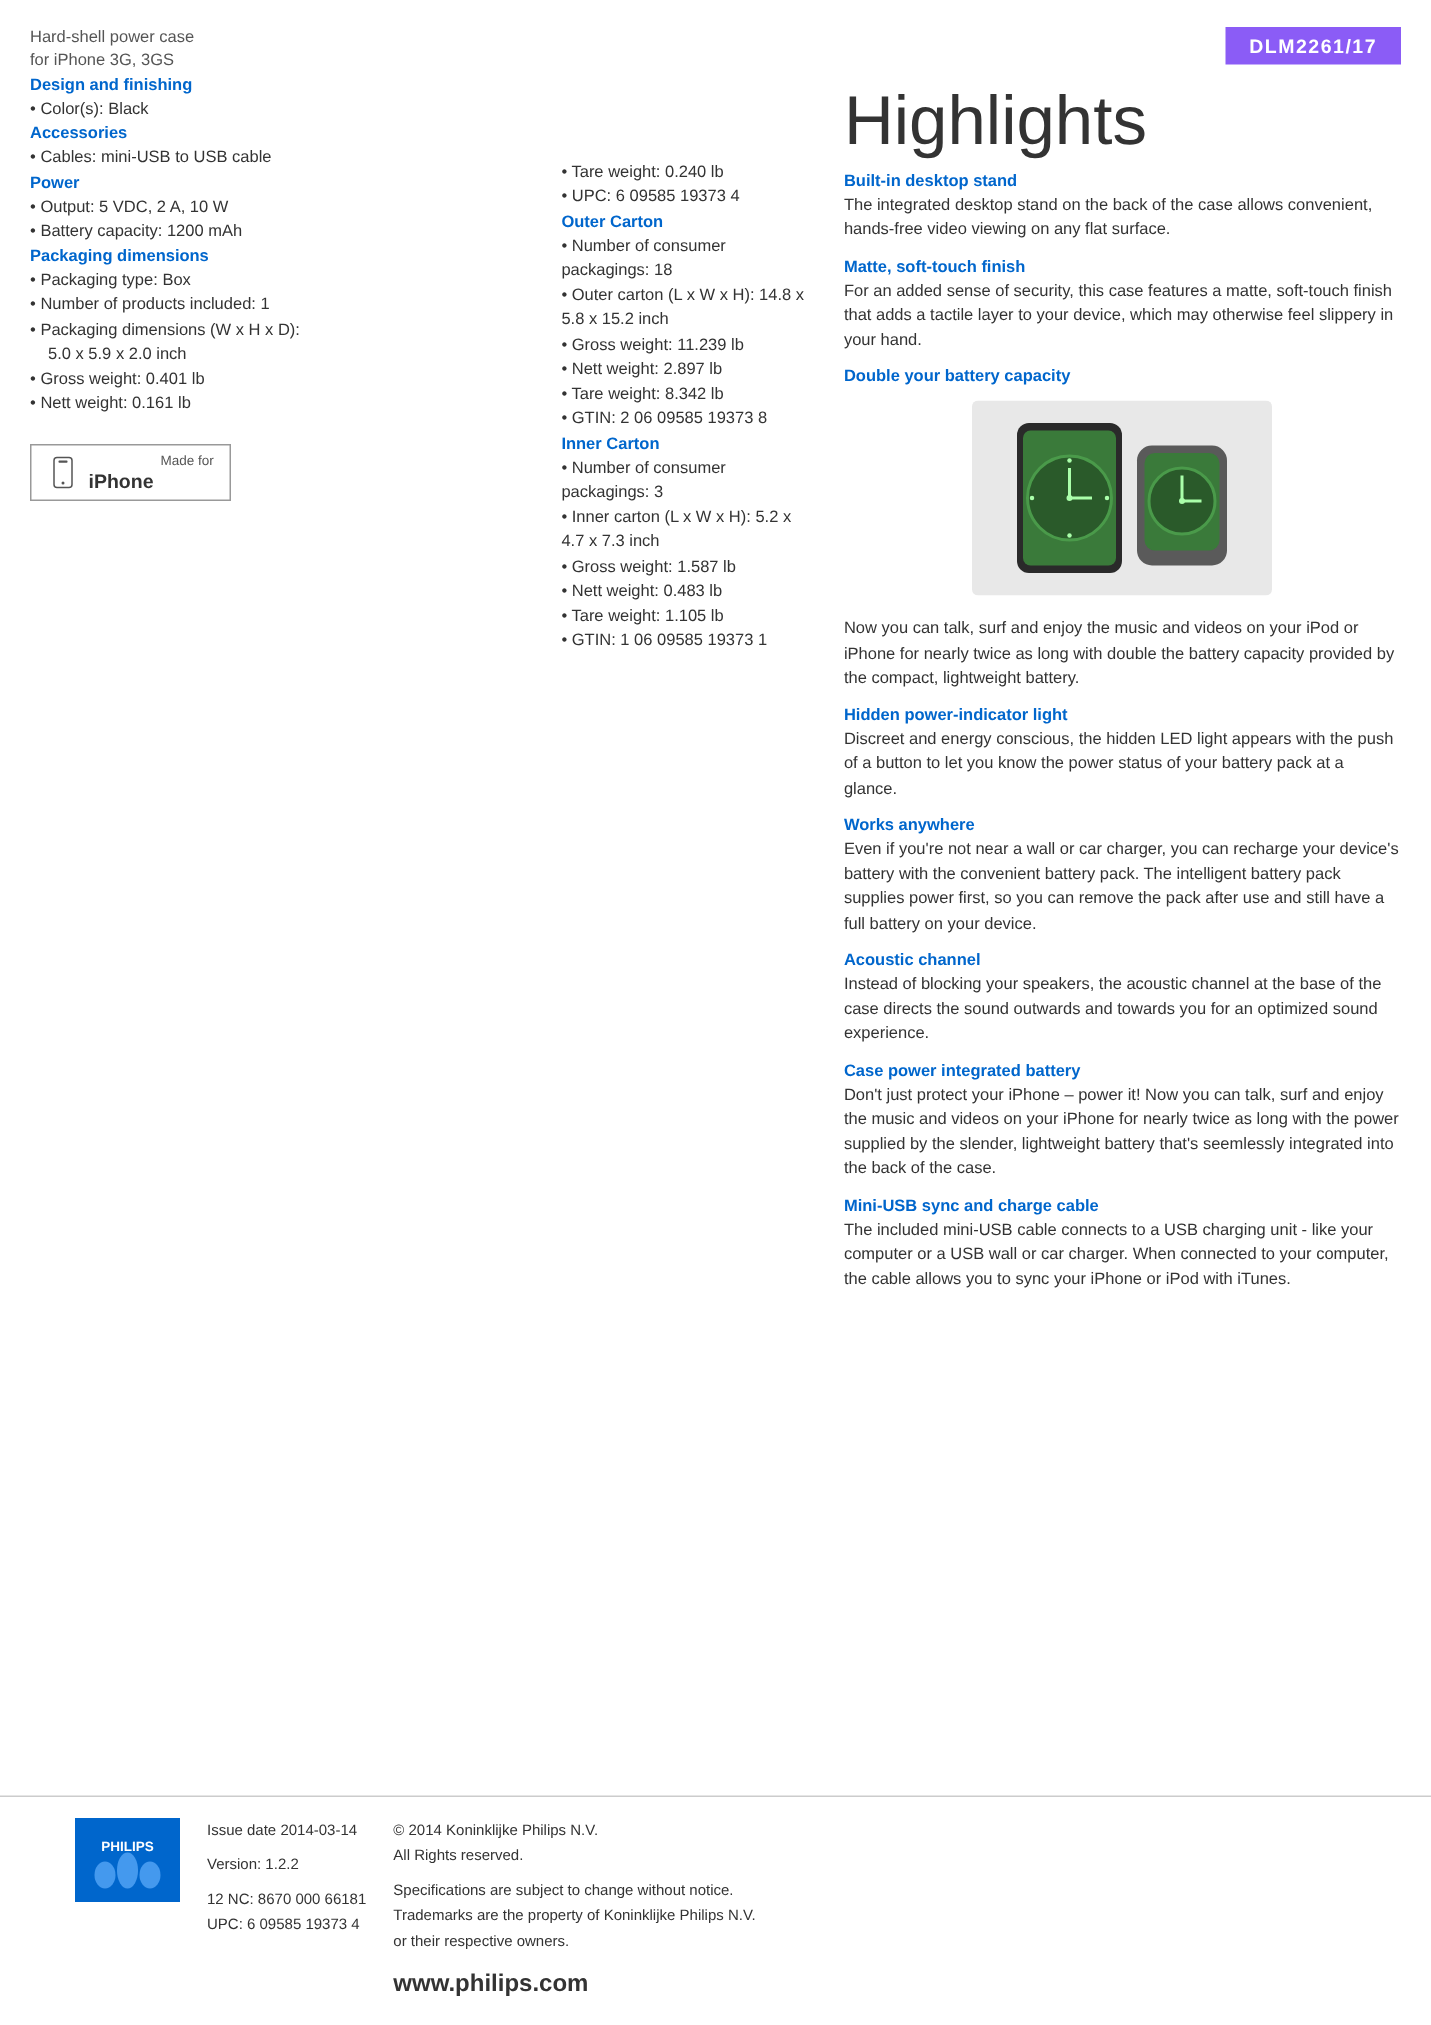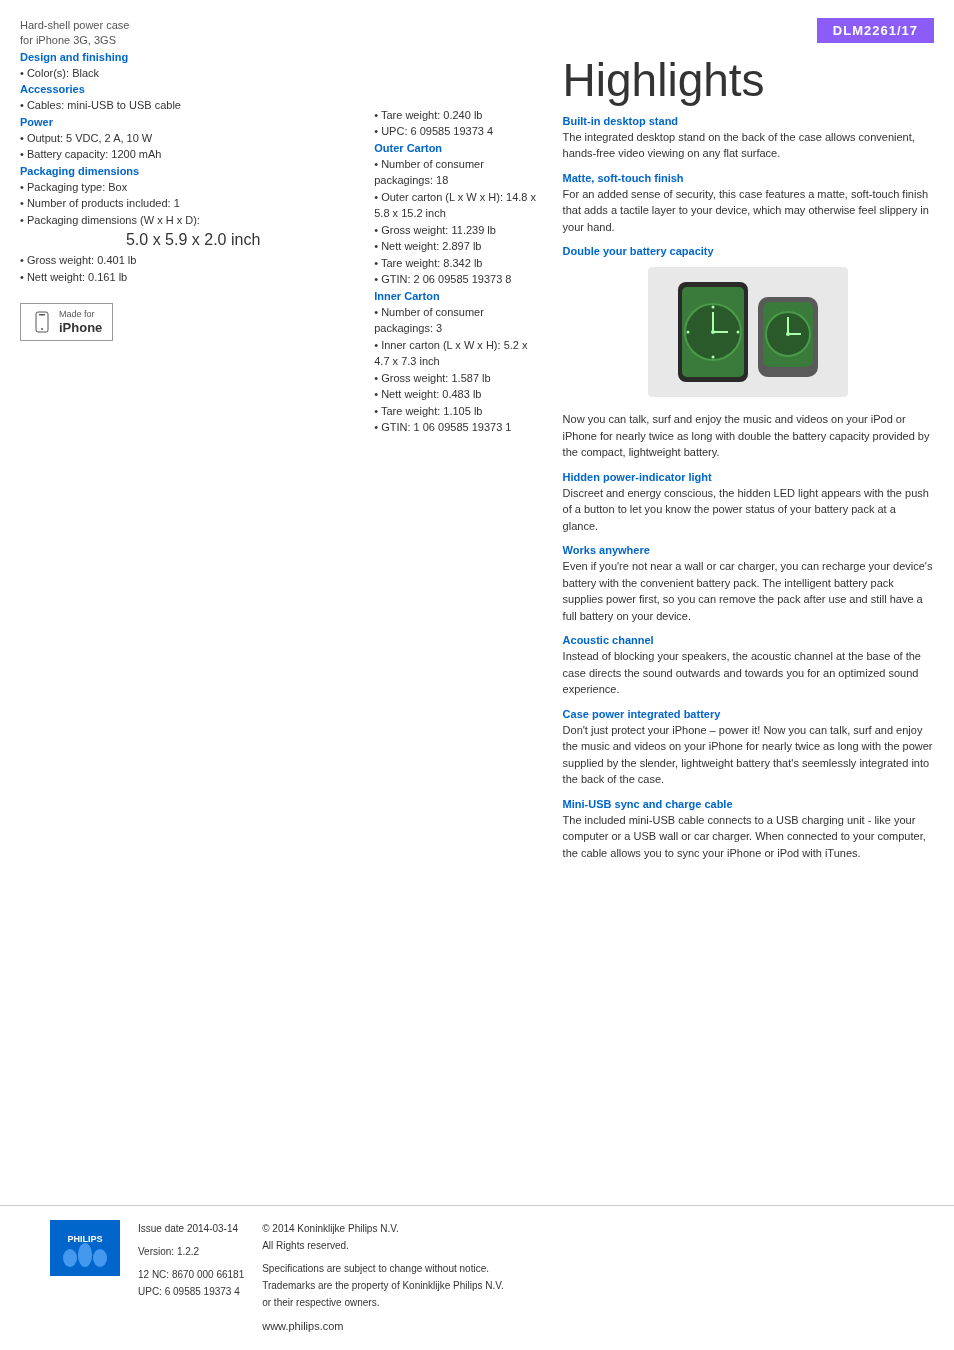--- a/index.html
+++ b/index.html
@@ -83,25 +83,24 @@
     .spec-item {
       font-size: 11px;
       color: #333;
       line-height: 1.5;
       padding-left: 0;
     }
     .spec-item::before {
       content: "• ";
     }
     .spec-item-indent {
-      font-size: 16px;
+      font-size: 11px;
       color: #333;
       line-height: 1.5;
       padding-left: 12px;
-      text-align: center;
     }
     .highlight-section {
       margin-bottom: 10px;
     }
     .highlight-heading {
       font-size: 11px;
       font-weight: bold;
       color: #0066cc;
       margin-bottom: 2px;
     }
@@ -117,20 +116,21 @@
       align-items: center;
       padding: 5px 10px;
       margin-top: 18px;
       gap: 6px;
       font-size: 10px;
     }
     .iphone-badge-text {
       font-size: 9px;
       color: #555;
       line-height: 1.2;
+      margin-left: 48px;
     }
     .iphone-logo-text {
       font-size: 13px;
       font-weight: bold;
       color: #333;
     }
     
     .product-image-container {
       width: 100%;
       margin: 10px 0 14px 0;
@@ -161,22 +161,22 @@
       color: #333;
       line-height: 1.7;
     }
     .footer-info-right {
       font-size: 10px;
       color: #333;
       line-height: 1.7;
       max-width: 360px;
     }
     .footer-www {
-      font-weight: normal;
-      font-size: 11px;
+      font-weight: bold;
+      font-size: 16px;
     }
   </style>
 </head>
 <body>
 
 <div class="page">
 
   <div class="header-bar">
     <div>
       <div class="product-subtitle">Hard-shell power case</div>

